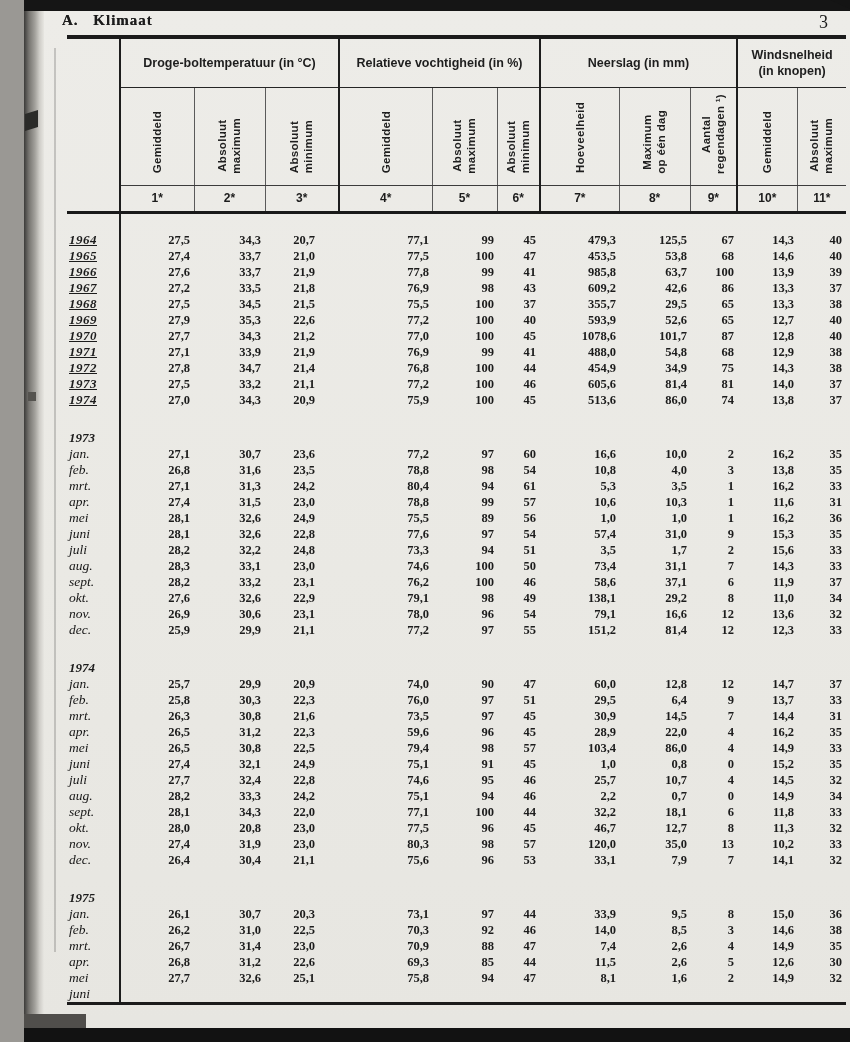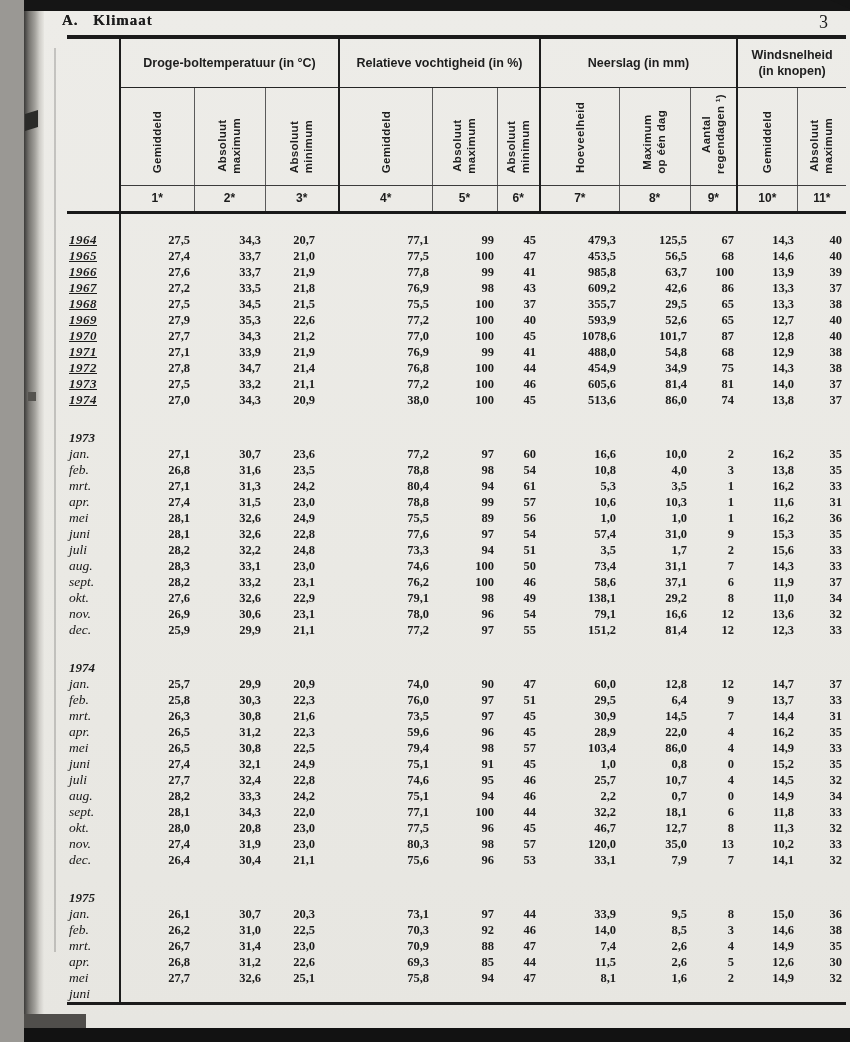--- a/index.html
+++ b/index.html
@@ -153,21 +153,21 @@
           </tr>
           <tr class="data-tr">
             <td class="label-cell row-label year">1965</td>
             <td class="v c1">27,4</td>
             <td class="v c2">33,7</td>
             <td class="v c3">21,0</td>
             <td class="v c4">77,5</td>
             <td class="v c5">100</td>
             <td class="v c6">47</td>
             <td class="v c7">453,5</td>
-            <td class="v c8">56,5</td>
+            <td class="v c8">53,8</td>
             <td class="v c9">68</td>
             <td class="v c10">14,6</td>
             <td class="v c11">40</td>
           </tr>
           <tr class="data-tr">
             <td class="label-cell row-label year">1966</td>
             <td class="v c1">27,6</td>
             <td class="v c2">33,7</td>
             <td class="v c3">21,9</td>
             <td class="v c4">77,8</td>
@@ -275,21 +275,21 @@
             <td class="v c8">81,4</td>
             <td class="v c9">81</td>
             <td class="v c10">14,0</td>
             <td class="v c11">37</td>
           </tr>
           <tr class="data-tr">
             <td class="label-cell row-label year">1974</td>
             <td class="v c1">27,0</td>
             <td class="v c2">34,3</td>
             <td class="v c3">20,9</td>
-            <td class="v c4">38,0</td>
+            <td class="v c4">75,9</td>
             <td class="v c5">100</td>
             <td class="v c6">45</td>
             <td class="v c7">513,6</td>
             <td class="v c8">86,0</td>
             <td class="v c9">74</td>
             <td class="v c10">13,8</td>
             <td class="v c11">37</td>
           </tr>
           <tr class="spacer-tr gap">
             <td class="label-cell"></td>

